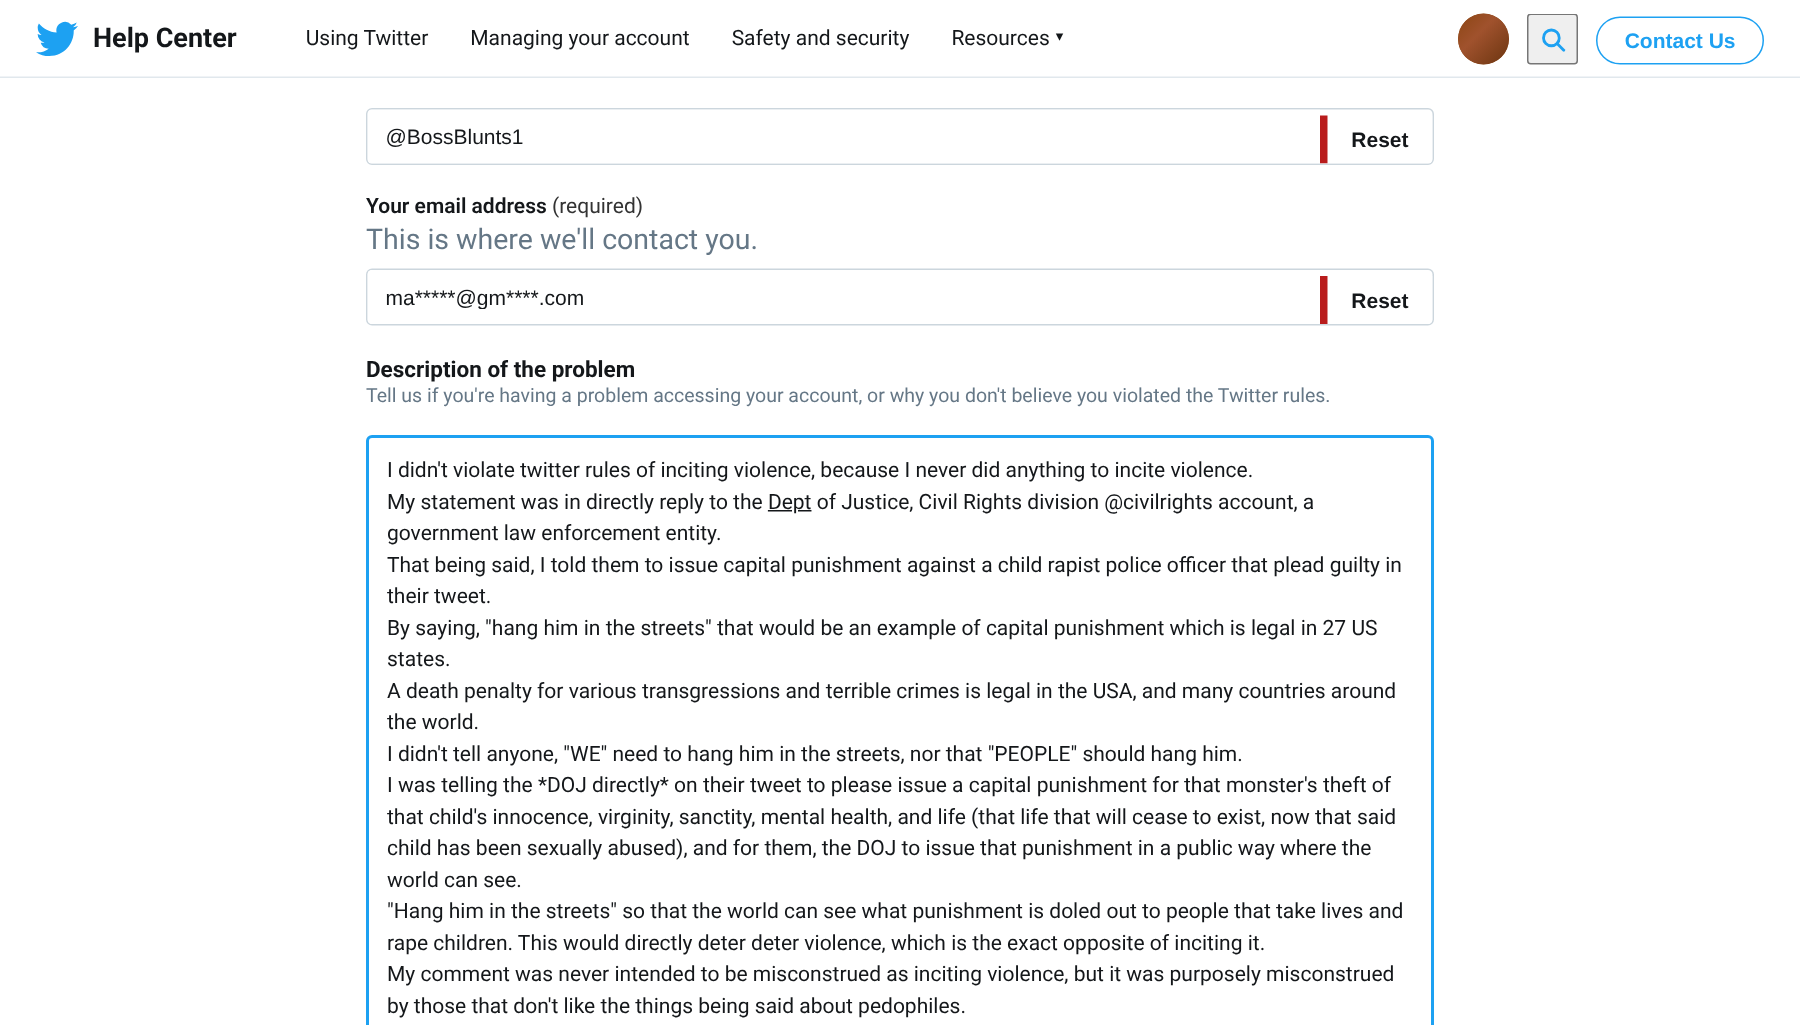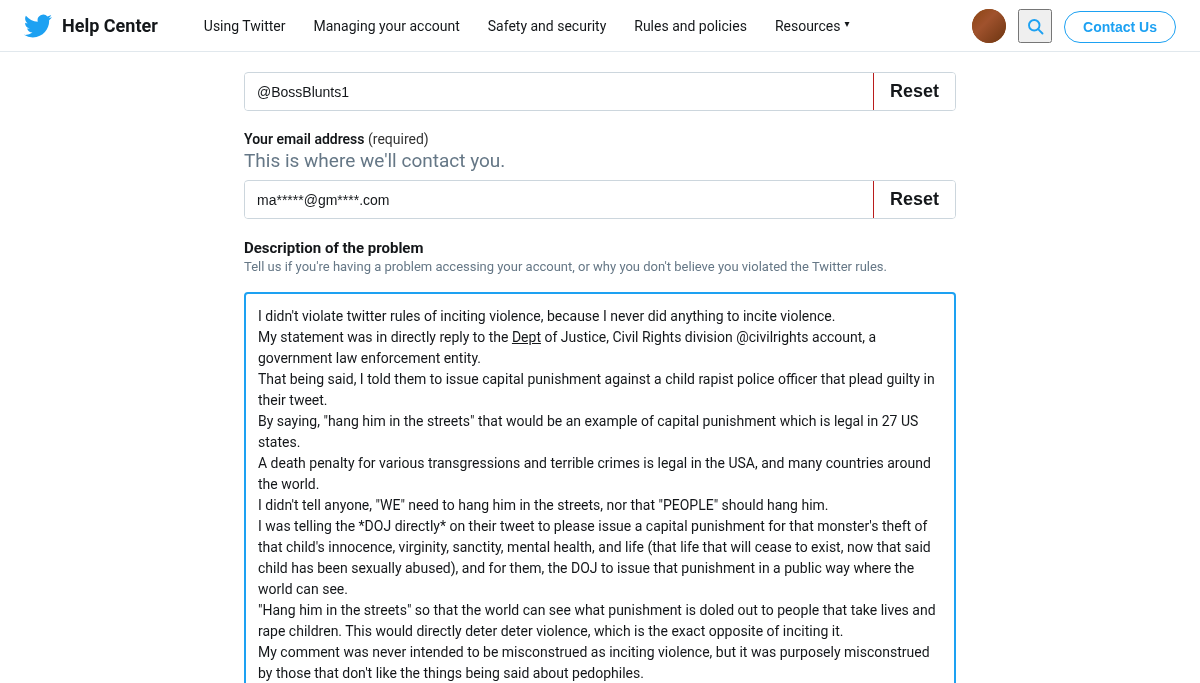--- a/index.html
+++ b/index.html
@@ -158,22 +158,22 @@
       color: #14171a;
       border: none;
       outline: none;
       background: #fff;
     }
 
     .reset-btn {
       padding: 8px 16px;
       background: #fff;
       border: none;
-      border-left: 1px solid #b91c1c;
-      font-size: 18px;
+      border-left: 5px solid #b91c1c;
+      font-size: 14px;
       font-weight: 600;
       color: #14171a;
       cursor: pointer;
       white-space: nowrap;
     }
 
     
     .description-label {
       font-size: 15px;
       font-weight: 700;
@@ -220,23 +220,20 @@
 
   <nav class="nav-links">
     <a class="nav-link" href="#">
       <span>Using Twitter</span>
     </a>
     <a class="nav-link" href="#">
       <span>Managing your account</span>
     </a>
     <a class="nav-link" href="#">
       <span>Safety and security</span>
-    </a>
-    <a class="nav-link" href="#">
-      <span>Rules and policies</span>
     </a>
     <a class="nav-link" href="#">
       <span>Resources</span>
       <span class="chevron">▾</span>
     </a>
   </nav>
 
   <div class="nav-right">
     <div class="avatar">
       <div class="avatar-img"></div>

